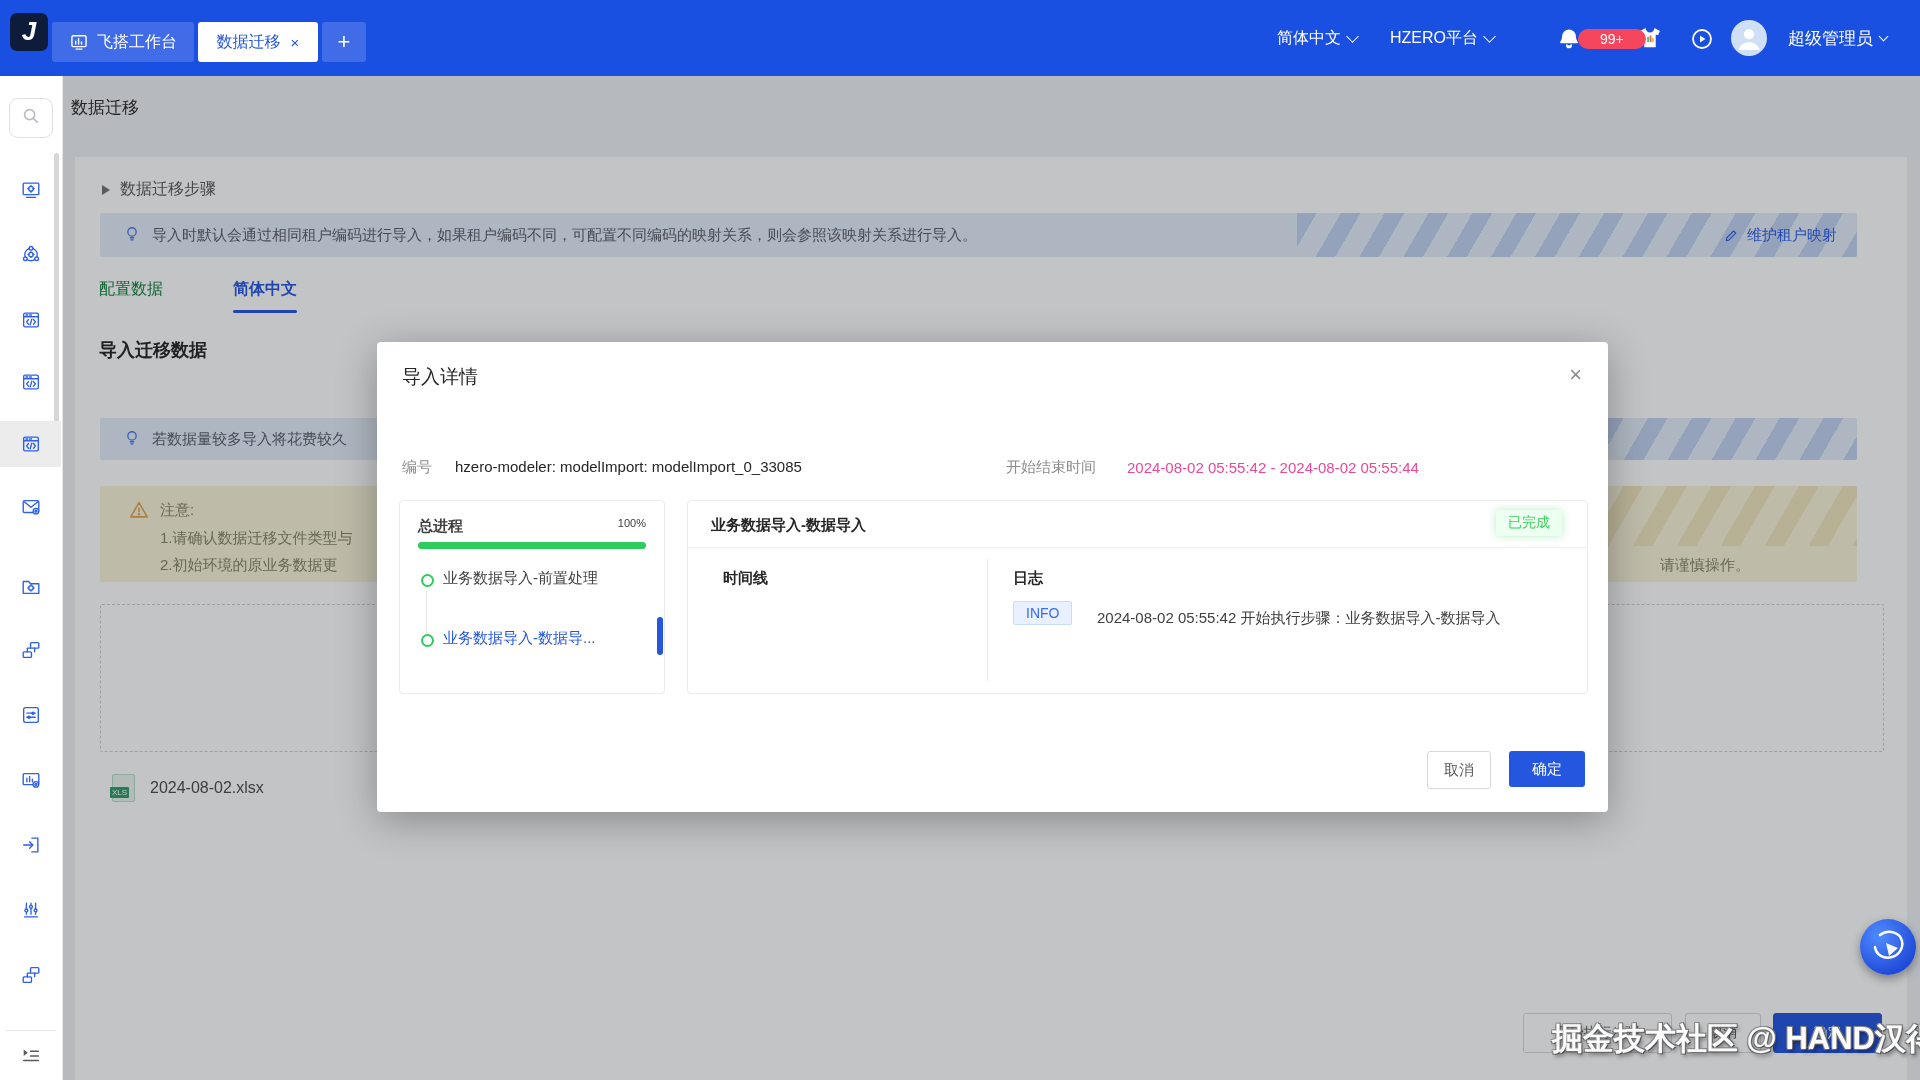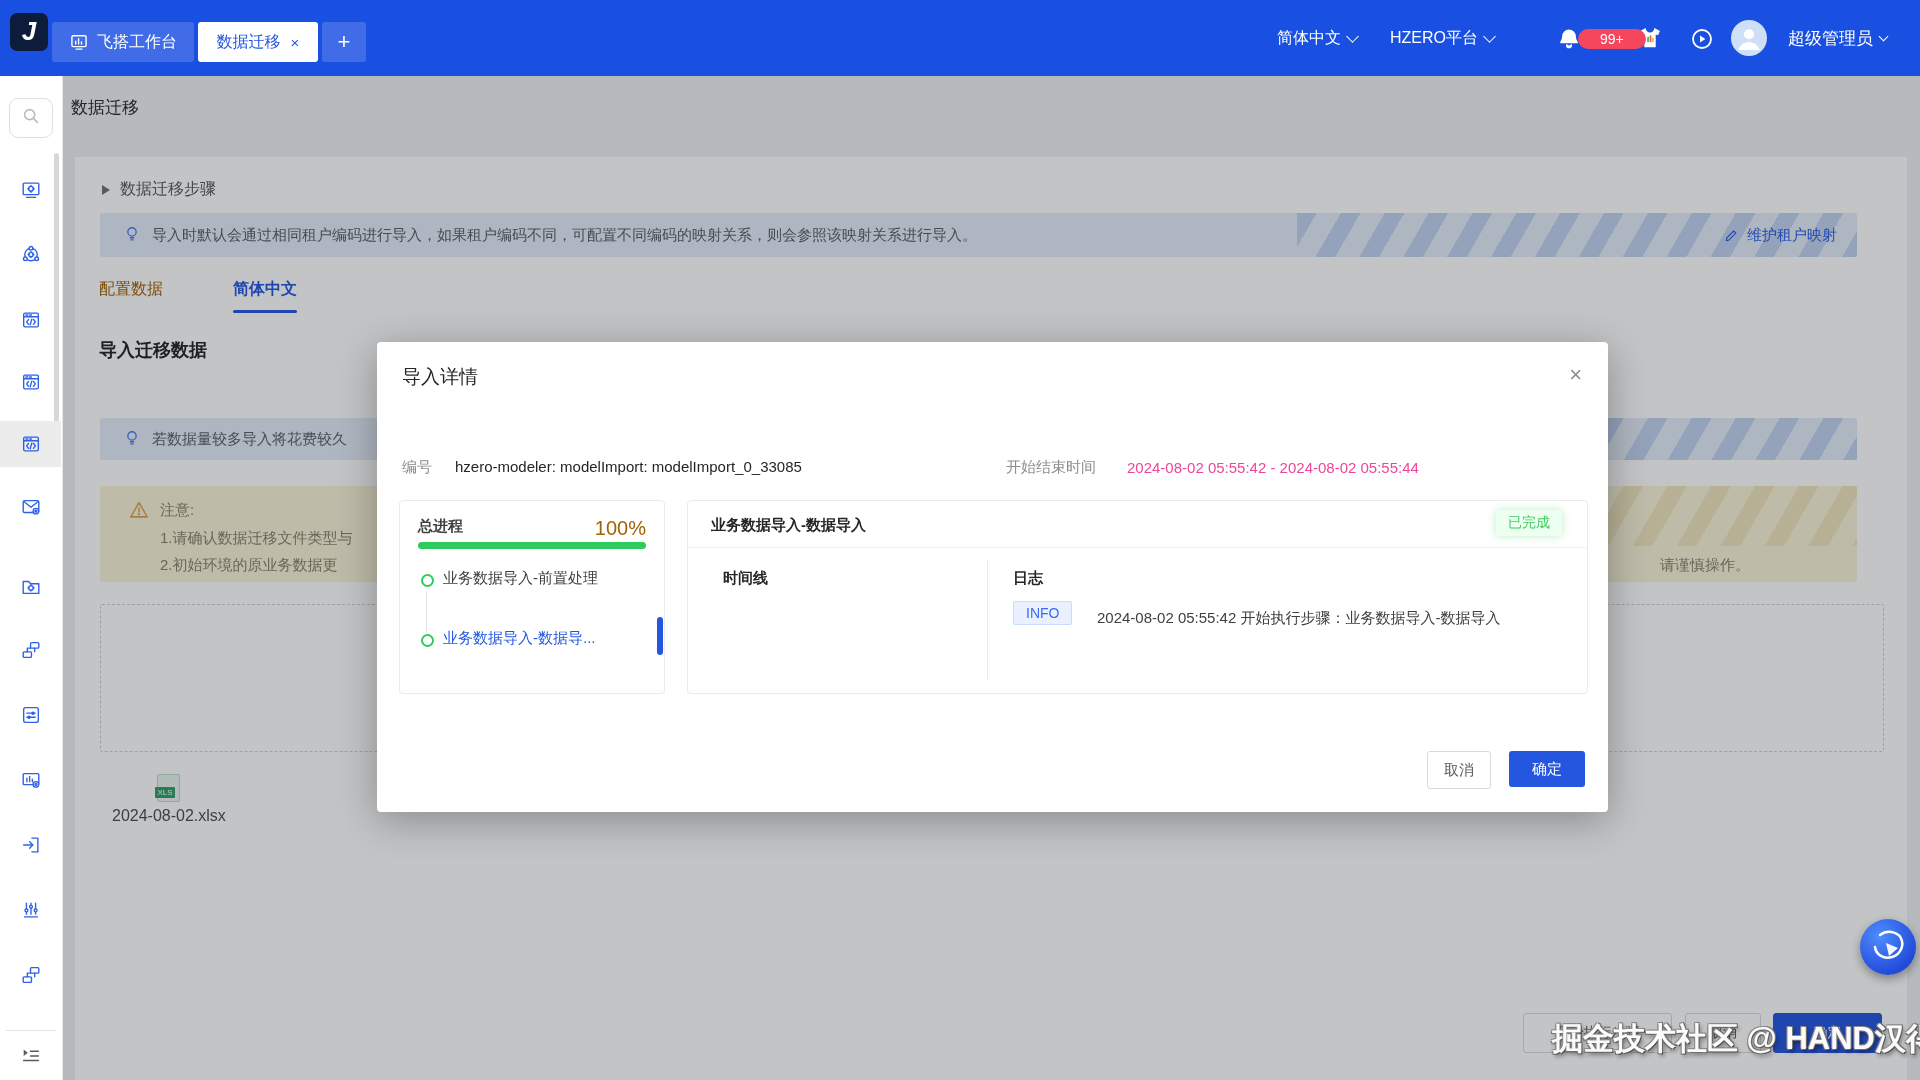--- a/index.html
+++ b/index.html
@@ -36,21 +36,21 @@
   .pagetitle{position:absolute;left:9px;top:20px;font-size:17px;color:#2b2b2b;}
   .tri{width:0;height:0;border-left:8px solid #737373;border-top:5px solid transparent;border-bottom:5px solid transparent;display:inline-block;}
   .banner{position:absolute;background:#e3ecf9;border-radius:2px;overflow:hidden;display:flex;align-items:center;
           font-size:15px;color:#5a5f66;}
   .banner .stripes{position:absolute;right:0;top:0;bottom:0;width:560px;
       background:repeating-linear-gradient(120deg,rgba(150,178,228,.45) 0 17px,rgba(150,178,228,0) 17px 38px);}
   .warn{position:absolute;background:#f8f3d8;border-radius:2px;color:#84846a;font-size:15px;overflow:hidden;}
   .warn .stripes{position:absolute;right:0;top:0;height:60px;width:760px;
       background:repeating-linear-gradient(120deg,rgba(222,205,140,.35) 0 17px,rgba(222,205,140,0) 17px 38px);}
   .dashed{position:absolute;border:1px dashed #cfcfcf;border-radius:2px;}
-  .ptab{position:absolute;font-size:16px;color:#a16207;}
+  .ptab{position:absolute;font-size:16px;color:#15803d;}
   .ptab.sel{color:#2456e0;font-weight:bold;}
 
   .pbtn{position:absolute;height:38px;border:1px solid #d9d9d9;border-radius:3px;background:#fff;color:#595959;
         font-size:14px;display:flex;align-items:center;justify-content:center;}
   .pbtn.primary{background:#2456e0;border-color:#2456e0;color:#fff;}
 
   
   .mask{position:absolute;left:62px;top:76px;width:1858px;height:1004px;background:rgba(15,18,26,.25);z-index:40;}
   .modal{position:absolute;left:377px;top:342px;width:1231px;height:470px;background:#fff;border-radius:4px;z-index:65;
          box-shadow:0 8px 40px rgba(0,0,0,.3);font-size:15px;color:#404040;}
@@ -323,21 +323,21 @@
           </svg>
       </span>
       <span class="abs" style="left:60px;top:15px;">注意:</span>
       <span class="abs" style="left:60px;top:43px;">1.请确认数据迁移文件类型与</span>
       <span class="abs" style="left:60px;top:70px;">2.初始环境的原业务数据更</span>
       <span class="abs" style="left:1560px;top:70px;">请谨慎操作。</span>
     </div>
 
     <div class="dashed" style="left:38px;top:528px;width:1782px;height:146px;"></div>
 
-    <div class="abs" style="left:50px;top:698px;display:flex;align-items:center;gap:5px;flex-direction:column;">
+    <div class="abs" style="left:50px;top:698px;display:flex;align-items:center;gap:15px;">
       <span style="position:relative;display:inline-block;width:21px;height:26px;background:#eaf4ee;border:1px solid #b9dcc8;border-radius:2px;">
         <span style="position:absolute;left:-3px;bottom:3px;background:#2f9e68;color:#fff;font-size:8px;padding:1px 2px;border-radius:1px;">XLS</span>
       </span>
       <span style="font-size:16px;color:#4d4d4d;">2024-08-02.xlsx</span>
     </div>
 
     <div class="pbtn" style="left:1461px;top:937px;width:147px;">
         <span>开始执行步骤</span>
       </div>
     <div class="pbtn" style="left:1623px;top:937px;width:74px;">
@@ -354,21 +354,21 @@
     <div class="abs" style="left:25px;top:22px;font-size:19px;color:#262626;font-weight:500;">导入详情</div>
     <div class="mclose">×</div>
 
     <div class="abs flabel" style="left:25px;top:116px;font-family:Liberation Serif, serif;">编号</div>
     <div class="abs" style="left:78px;top:116px;color:#262626;">hzero-modeler: modelImport: modelImport_0_33085</div>
     <div class="abs flabel" style="left:629px;top:116px;">开始结束时间</div>
     <div class="abs" style="left:750px;top:117px;color:#ec4899;">2024-08-02 05:55:42 - 2024-08-02 05:55:44</div>
 
     <div class="mbox" style="left:22px;top:158px;width:264px;height:192px;">
       <div class="abs" style="left:18px;top:16px;font-weight:bold;color:#404040;font-size:15px;">总进程</div>
-      <div class="abs" style="right:18px;top:16px;color:#a16207;font-size:20px;">100%</div>
+      <div class="abs" style="right:18px;top:16px;color:#404040;font-size:11px;">100%</div>
       <div class="abs" style="left:18px;top:41px;width:228px;height:7px;background:#2ecc5f;border-radius:4px;"></div>
 
       <div class="gdot" style="left:21px;top:73px;"></div>
       <div class="abs" style="left:43px;top:68px;width:210px;white-space:nowrap;overflow:hidden;color:#404040;font-size:15px;">业务数据导入-前置处理</div>
       <div class="abs" style="left:26px;top:90px;width:1px;height:42px;background:#e4e4e4;"></div>
       <div class="gdot" style="left:21px;top:133px;"></div>
       <div class="abs" style="left:43px;top:128px;width:206px;white-space:nowrap;overflow:hidden;color:#2456e0;font-size:15px;">业务数据导入-数据导...</div>
       <div class="abs" style="right:1px;top:116px;width:6px;height:38px;background:#2456e0;border-radius:3px;"></div>
     </div>
 

